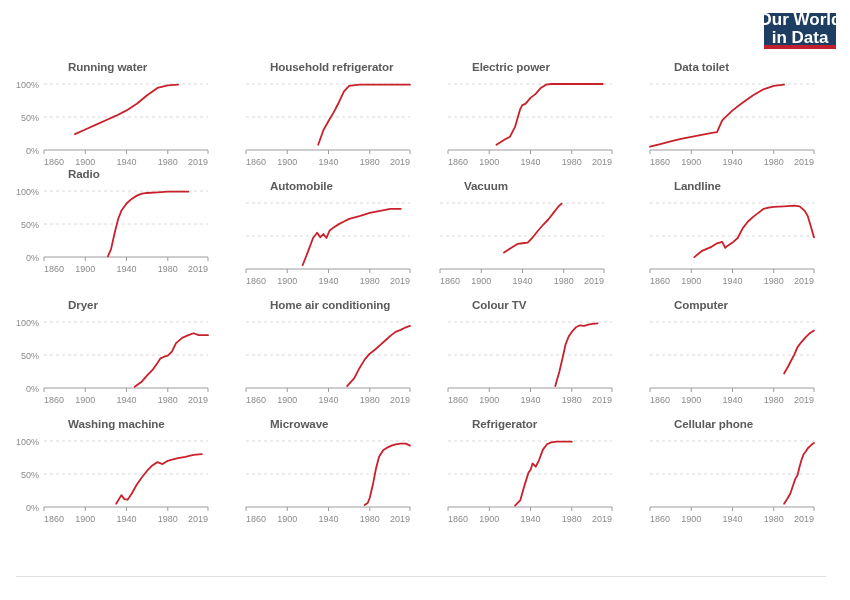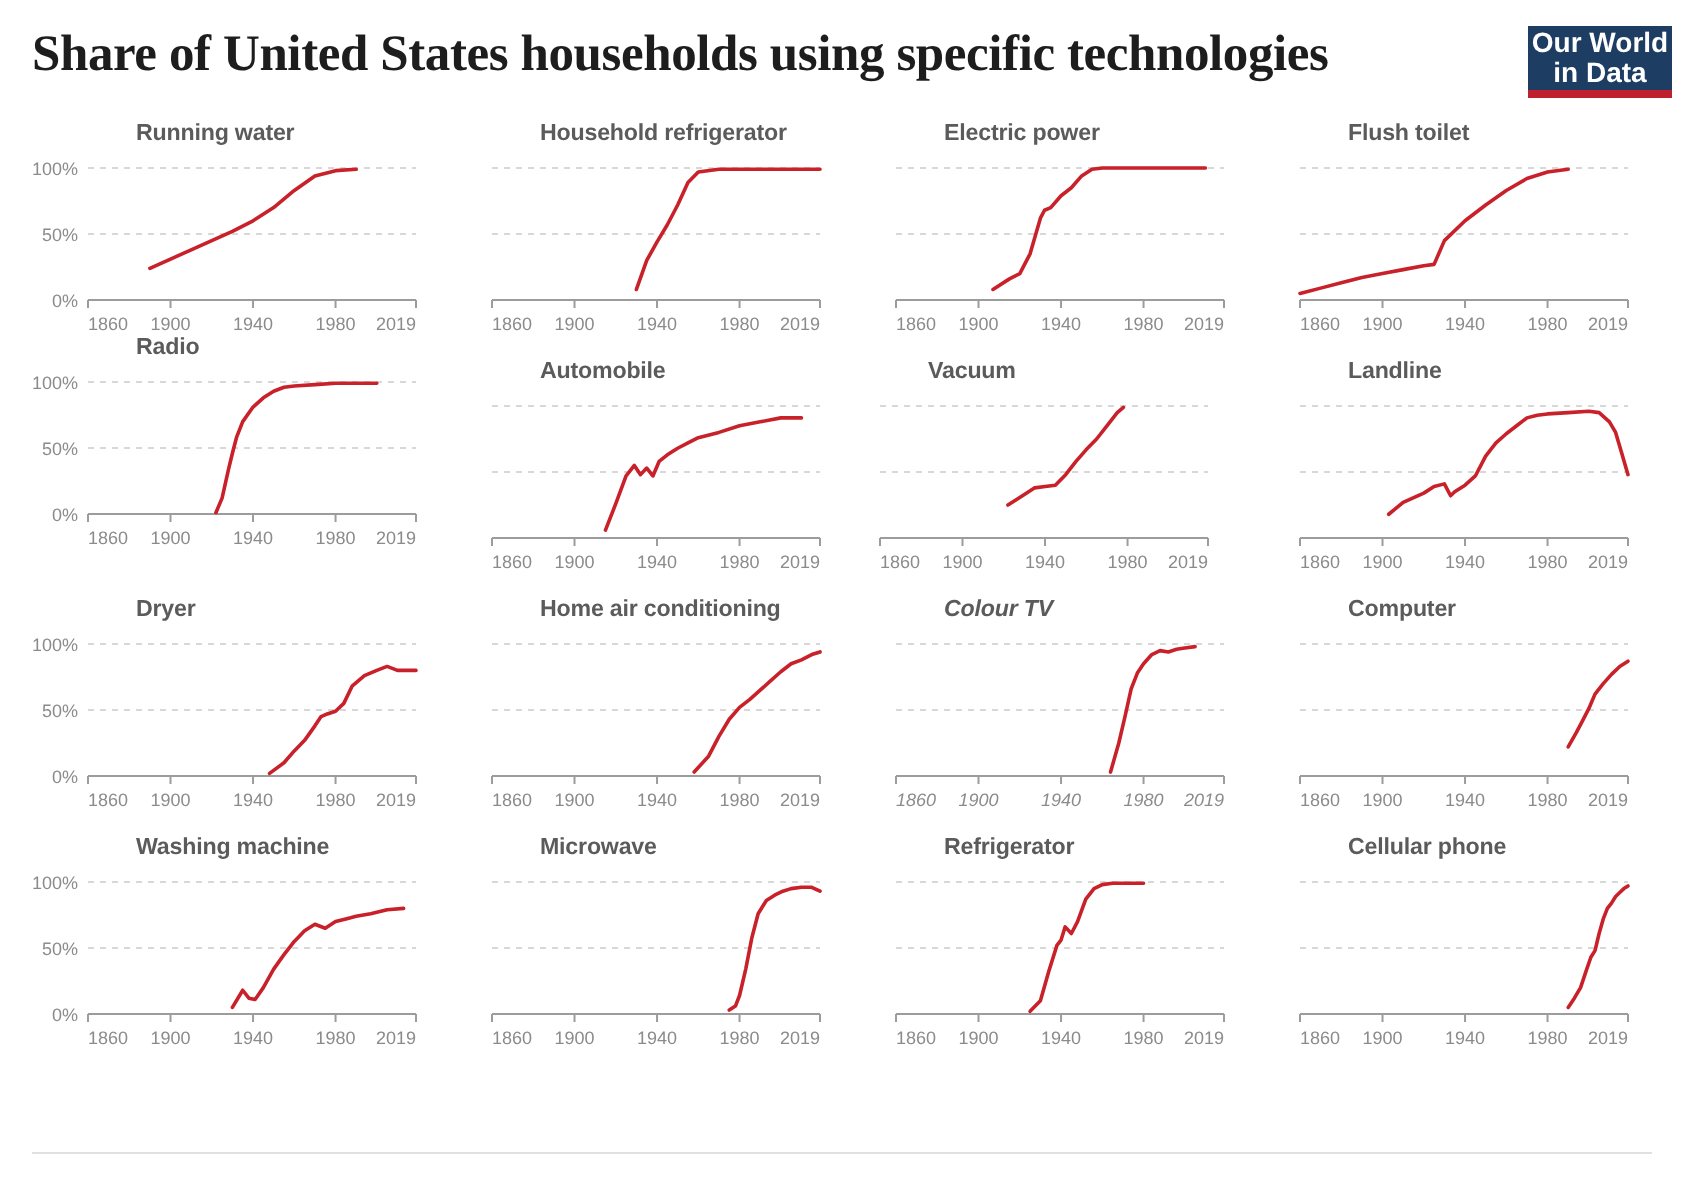--- a/index.html
+++ b/index.html
@@ -51,21 +51,21 @@
     box-sizing: border-box;
     display: flex;
     flex-direction: column;
     align-items: center;
     justify-content: center;
     line-height: 1.04;
     padding-bottom: 1px;
   }
   .owid-logo span {
     color: #ffffff;
-    font-size: 14px;
+    font-size: 17px;
     font-weight: bold;
     font-family: "Liberation Sans", sans-serif;
     white-space: nowrap;
   }
 
   
   #grid {
     position: absolute;
     top: 58px;
     left: 14px;
@@ -121,21 +121,20 @@
     color: #5b5b5b;
     font-weight: bold;
   }
 </style>
 </head>
 <body>
 
 <div id="page">
 
   <div class="header">
-    <div class="chart-title">Share of United States households using specific technologies</div>
     <div class="owid-logo">
       <span>Our World</span>
       <span>in Data</span>
     </div>
   </div>
 
   <div id="grid">
       <div class="panel" style="left: 0px; top: 0px;">
         <div class="panel-title">Running water</div>
         <div class="plot-wrap">
@@ -196,21 +195,21 @@
             <text x="112.51572327044025" y="87" text-anchor="middle" font-size="9" font-family="&quot;Liberation Sans&quot;, sans-serif" fill="#8b8b8b">1940</text>
             <line x1="153.77358490566039" x2="153.77358490566039" y1="72" y2="76" stroke="#9c9c9c" stroke-width="1"></line>
             <text x="153.77358490566039" y="87" text-anchor="middle" font-size="9" font-family="&quot;Liberation Sans&quot;, sans-serif" fill="#8b8b8b">1980</text>
             <line x1="194" x2="194" y1="72" y2="76" stroke="#9c9c9c" stroke-width="1"></line>
             <text x="194" y="87" text-anchor="end" font-size="9" font-family="&quot;Liberation Sans&quot;, sans-serif" fill="#8b8b8b">2019</text>
             <polyline points="78.48,66.72 86.73,61.44 91.89,58.80 97.04,48.90 102.20,31.08 104.26,27.12 107.36,25.80 112.52,19.86 117.67,15.90 122.83,9.96 127.99,6.66 133.14,6.00 153.77,6.00 174.40,6.00 184.72,6.00" fill="none" stroke="#c8212a" stroke-width="1.8" stroke-linejoin="round" stroke-linecap="round"></polyline>
           </svg>
         </div>
       </div>
       <div class="panel" style="left: 606px; top: 0px;">
-        <div class="panel-title">Flush toilet</div>
+        <div class="panel-title">Data toilet</div>
         <div class="plot-wrap">
           <svg width="200" height="96" viewBox="0 0 200 96">
             <line x1="30" x2="194" y1="39" y2="39" stroke="#d8d8d8" stroke-width="1" stroke-dasharray="3,3"></line>
             <line x1="30" x2="194" y1="6" y2="6" stroke="#d8d8d8" stroke-width="1" stroke-dasharray="3,3"></line>
             <line x1="30" x2="194" y1="72" y2="72" stroke="#9c9c9c" stroke-width="1"></line>
             <line x1="30" x2="30" y1="72" y2="76" stroke="#9c9c9c" stroke-width="1"></line>
             <text x="30" y="87" text-anchor="start" font-size="9" font-family="&quot;Liberation Sans&quot;, sans-serif" fill="#8b8b8b">1860</text>
             <line x1="71.25786163522012" x2="71.25786163522012" y1="72" y2="76" stroke="#9c9c9c" stroke-width="1"></line>
             <text x="71.25786163522012" y="87" text-anchor="middle" font-size="9" font-family="&quot;Liberation Sans&quot;, sans-serif" fill="#8b8b8b">1900</text>
             <line x1="112.51572327044025" x2="112.51572327044025" y1="72" y2="76" stroke="#9c9c9c" stroke-width="1"></line>
@@ -348,21 +347,21 @@
             <line x1="112.51572327044025" x2="112.51572327044025" y1="72" y2="76" stroke="#9c9c9c" stroke-width="1"></line>
             <text x="112.51572327044025" y="87" text-anchor="middle" font-size="9" font-family="&quot;Liberation Sans&quot;, sans-serif" fill="#8b8b8b">1940</text>
             <line x1="153.77358490566039" x2="153.77358490566039" y1="72" y2="76" stroke="#9c9c9c" stroke-width="1"></line>
             <text x="153.77358490566039" y="87" text-anchor="middle" font-size="9" font-family="&quot;Liberation Sans&quot;, sans-serif" fill="#8b8b8b">1980</text>
             <line x1="194" x2="194" y1="72" y2="76" stroke="#9c9c9c" stroke-width="1"></line>
             <text x="194" y="87" text-anchor="end" font-size="9" font-family="&quot;Liberation Sans&quot;, sans-serif" fill="#8b8b8b">2019</text>
             <polyline points="131.08,70.02 138.30,62.10 143.46,52.20 148.62,43.62 153.77,37.68 158.93,33.72 164.09,29.10 169.25,24.48 174.40,19.86 179.56,15.90 184.72,13.92 189.87,11.28 194.00,9.96" fill="none" stroke="#c8212a" stroke-width="1.8" stroke-linejoin="round" stroke-linecap="round"></polyline>
           </svg>
         </div>
       </div>
-      <div class="panel" style="left: 404px; top: 238px; font-style: italic;">
+      <div class="panel" style="left: 404px; top: 238px;">
         <div class="panel-title">Colour TV</div>
         <div class="plot-wrap">
           <svg width="200" height="96" viewBox="0 0 200 96">
             <line x1="30" x2="194" y1="39" y2="39" stroke="#d8d8d8" stroke-width="1" stroke-dasharray="3,3"></line>
             <line x1="30" x2="194" y1="6" y2="6" stroke="#d8d8d8" stroke-width="1" stroke-dasharray="3,3"></line>
             <line x1="30" x2="194" y1="72" y2="72" stroke="#9c9c9c" stroke-width="1"></line>
             <line x1="30" x2="30" y1="72" y2="76" stroke="#9c9c9c" stroke-width="1"></line>
             <text x="30" y="87" text-anchor="start" font-size="9" font-family="&quot;Liberation Sans&quot;, sans-serif" fill="#8b8b8b">1860</text>
             <line x1="71.25786163522012" x2="71.25786163522012" y1="72" y2="76" stroke="#9c9c9c" stroke-width="1"></line>
             <text x="71.25786163522012" y="87" text-anchor="middle" font-size="9" font-family="&quot;Liberation Sans&quot;, sans-serif" fill="#8b8b8b">1900</text>

